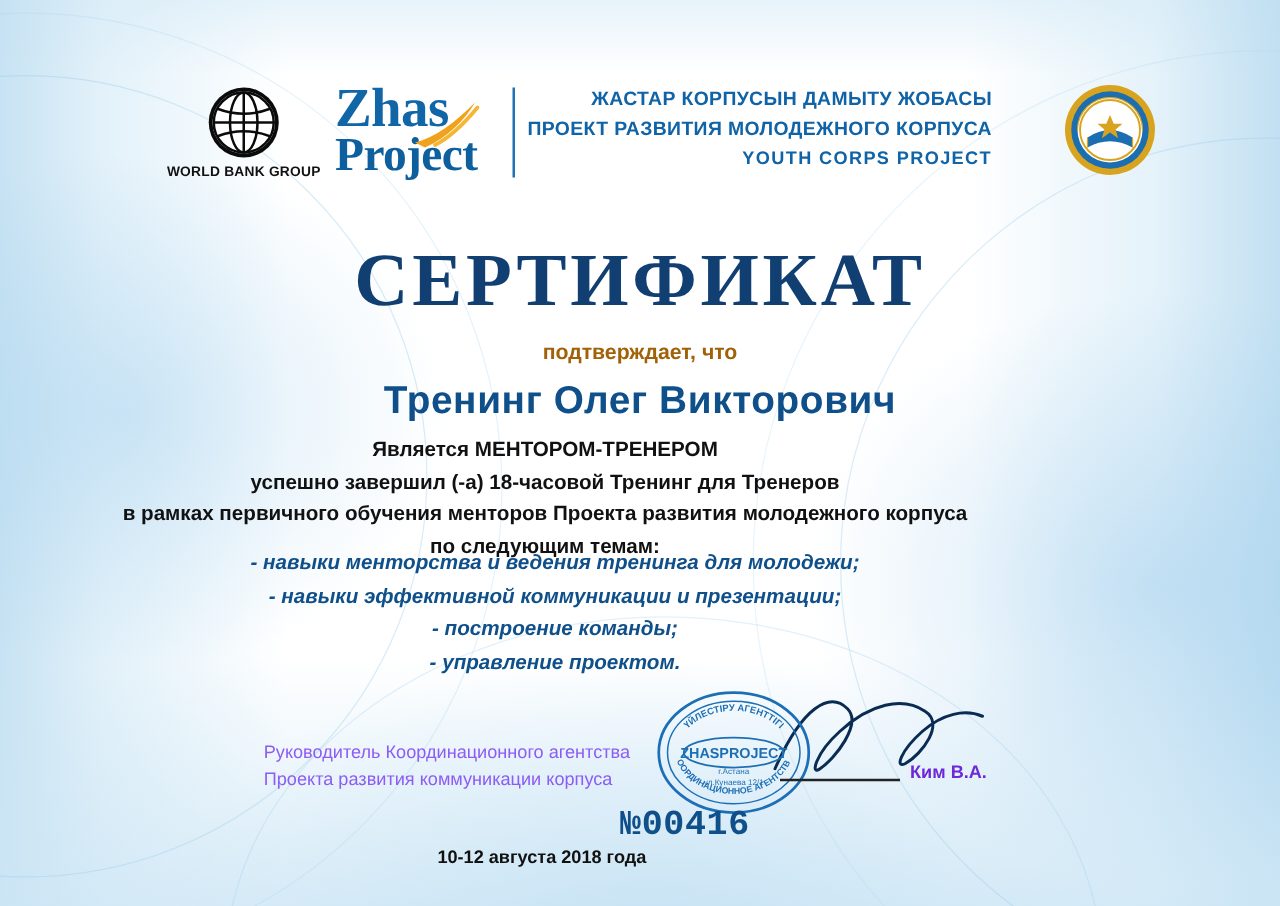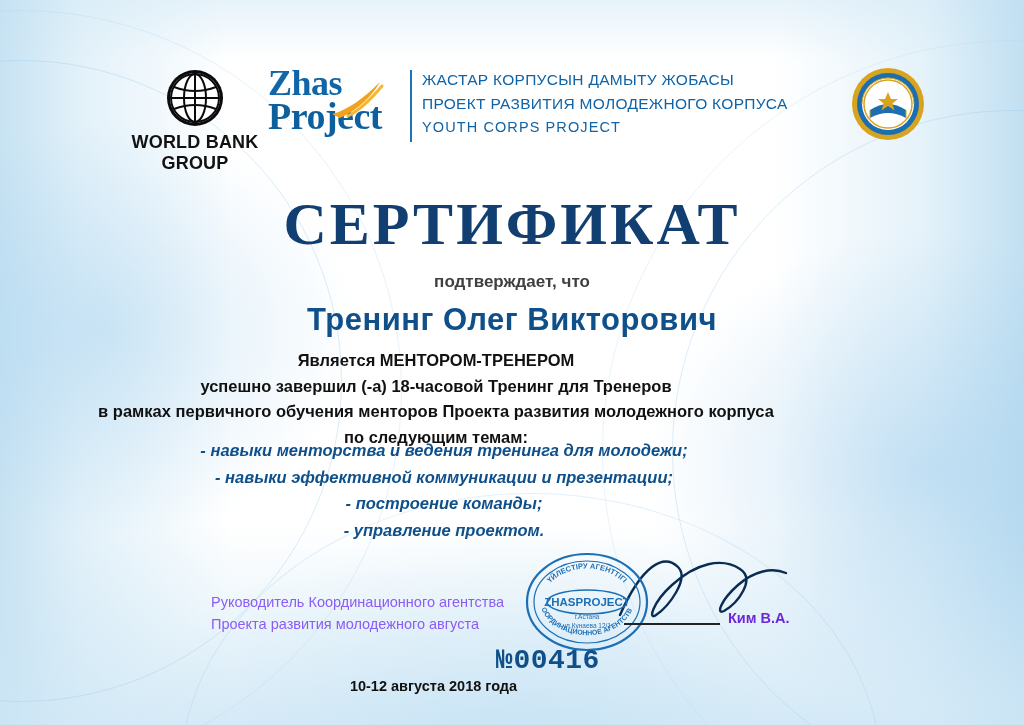--- a/index.html
+++ b/index.html
@@ -97,38 +97,38 @@
     width: 160px;
     text-align: center;
   }
   .wb-globe {
     width: 60px; height: 60px;
     margin: 0 auto;
     display: block;
   }
   .wb-text {
     margin-top: 4px;
-    font-size: 18px;
+    font-size: 11px;
     font-weight: bold;
     letter-spacing: 0.2px;
     color: #111111;
     font-family: "Liberation Sans", sans-serif;
   }
   .zhas-logo {
     position: absolute;
     left: 268px;
     top: 4px;
     width: 140px;
     color: #1565a8;
     line-height: 0.95;
   }
   .zhas-word {
     font-family: "Liberation Serif", serif;
     font-weight: bold;
-    font-size: 36px;
+    font-size: 44px;
     letter-spacing: -0.5px;
     color: #1166a8;
   }
   .project-word {
     font-family: Liberation Serif, serif;
     font-weight: bold;
     font-size: 38px;
     letter-spacing: -0.5px;
     color: #0d5f9e;
     margin-top: -2px;
@@ -150,24 +150,25 @@
   }
   .header-lines {
     position: absolute;
     left: 422px;
     top: 6px;
     color: #0f63a6;
     font-family: "Liberation Sans", sans-serif;
   }
   .header-lines div {
     font-size: 15.5px;
-    font-weight: normal;
+    font-weight: bold;
     letter-spacing: 0.3px;
     line-height: 1.55;
     white-space: nowrap;
+    text-align: right;
   }
   .header-lines .l3 {
     letter-spacing: 1.1px;
     font-size: 14.5px;
   }
   .emblem {
     position: absolute;
     right: 96px;
     top: 0px;
     width: 80px;
@@ -188,21 +189,21 @@
     color: #113f72;
   }
 
   .subtitle {
     position: absolute;
     top: 272px;
     left: 0; width: 1024px;
     text-align: center;
     font-size: 17px;
     font-weight: bold;
-    color: #404040;
+    color: #a16207;
   }
   .recipient {
     position: absolute;
     top: 302px;
     left: 0; width: 1024px;
     text-align: center;
     font-size: 31px;
     font-weight: bold;
     color: #0f4f8a;
     letter-spacing: 0.5px;
@@ -374,21 +375,21 @@
 
   <div class="topics">
     <div class="line">- навыки менторства и ведения тренинга для молодежи;</div>
     <div class="line">- навыки эффективной коммуникации и презентации;</div>
     <div class="line">- построение команды;</div>
     <div class="line">- управление проектом.</div>
   </div>
 
   <div class="sign-left">
     <div>Руководитель Координационного агентства</div>
-    <div>Проекта развития молодежного августа</div>
+    <div>Проекта развития коммуникации корпуса</div>
   </div>
 
   <svg class="signature-stroke" viewBox="0 0 180 90">
     <path d="M8 70 C30 20 52 8 66 22 C78 34 56 62 44 70 C36 76 40 58 60 40 C84 18 110 12 128 24 C144 34 126 58 112 66 C104 70 108 56 126 40 C142 26 160 22 174 28" fill="none" stroke="#0a2c52" stroke-width="2.4" stroke-linecap="round"></path>
   </svg>
 
   <svg class="stamp" viewBox="0 0 150 108">
     <g transform="translate(75,54)">
       <ellipse rx="60" ry="48" fill="none" stroke="#1d6fb5" stroke-width="2.2"></ellipse>
       <ellipse rx="53" ry="41" fill="none" stroke="#1d6fb5" stroke-width="1.2"></ellipse>

